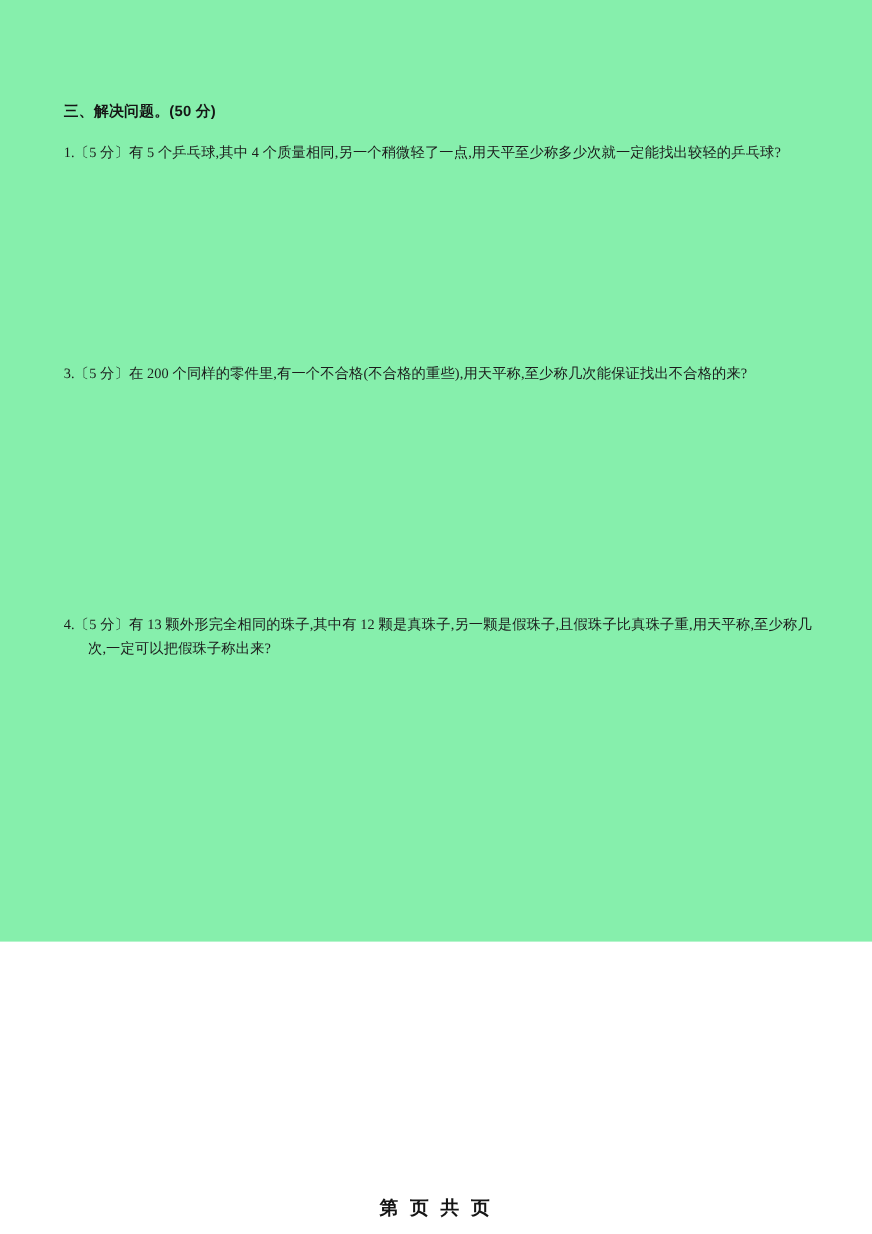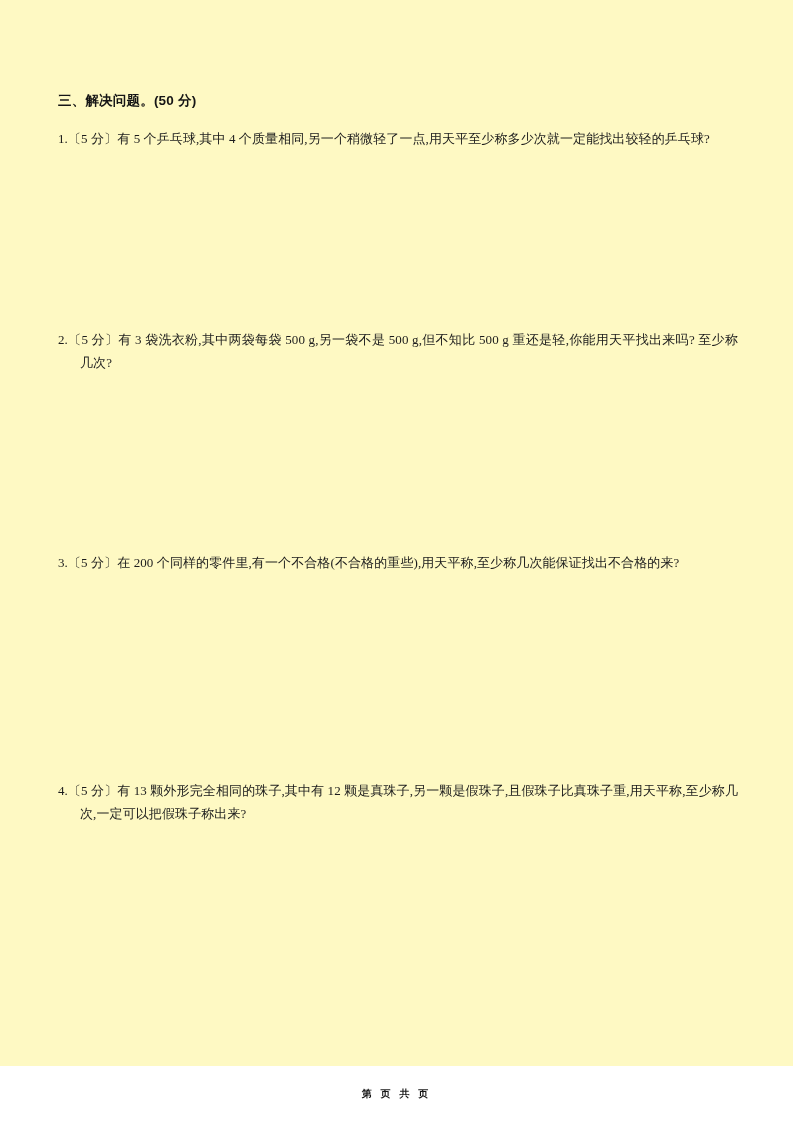--- a/index.html
+++ b/index.html
@@ -13,22 +13,22 @@
     position: relative;
     font-family: "Liberation Serif", "DejaVu Serif", serif;
     color: #1a1a1a;
     overflow: hidden;
   }
   .page {
     position: absolute;
     left: 0;
     top: 0;
     width: 793px;
-    height: 1066px;
-    background: #fef9c3;
+    height: 856px;
+    background: #86efac;
   }
   .content {
     position: absolute;
     left: 58px;
     top: 92px;
     width: 680px;
   }
   .section-title {
     font-size: 13.5px;
     font-weight: bold;
@@ -57,45 +57,41 @@
   .p1 .answer-space { height: 178px; }
   .p2 .answer-space { height: 178px; }
   .p3 .answer-space { height: 205px; }
   .p4 .answer-space { height: 60px; }
   .footer {
     position: absolute;
     left: 0;
     top: 1087px;
     width: 793px;
     text-align: center;
-    font-size: 10px;
+    font-size: 17px;
     font-weight: bold;
     letter-spacing: 3px;
     color: #151515;
     font-family: "Liberation Sans", "DejaVu Sans", sans-serif;
   }
 </style>
 </head>
 <body>
 
 <div class="page">
 
   <div class="content">
 
     <div class="section-title">三、解决问题。(50 分)</div>
 
     <div class="problem p1">
       <span class="ptext">1.〔5 分〕有 5 个乒乓球,其中 4 个质量相同,另一个稍微轻了一点,用天平至少称多少次就一定能找出较轻的乒乓球?</span>
       <span class="answer-space"></span>
     </div>
 
-    <div class="problem p2">
-      <span class="ptext">2.〔5 分〕有 3 袋洗衣粉,其中两袋每袋 500 g,另一袋不是 500 g,但不知比 500 g 重还是轻,你能用天平找出来吗? 至少称几次?</span>
-      <span class="answer-space"></span>
-    </div>
 
     <div class="problem p3">
       <span class="ptext">3.〔5 分〕在 200 个同样的零件里,有一个不合格(不合格的重些),用天平称,至少称几次能保证找出不合格的来?</span>
       <span class="answer-space"></span>
     </div>
 
     <div class="problem p4">
       <span class="ptext">4.〔5 分〕有 13 颗外形完全相同的珠子,其中有 12 颗是真珠子,另一颗是假珠子,且假珠子比真珠子重,用天平称,至少称几次,一定可以把假珠子称出来?</span>
       <span class="answer-space"></span>
     </div>

